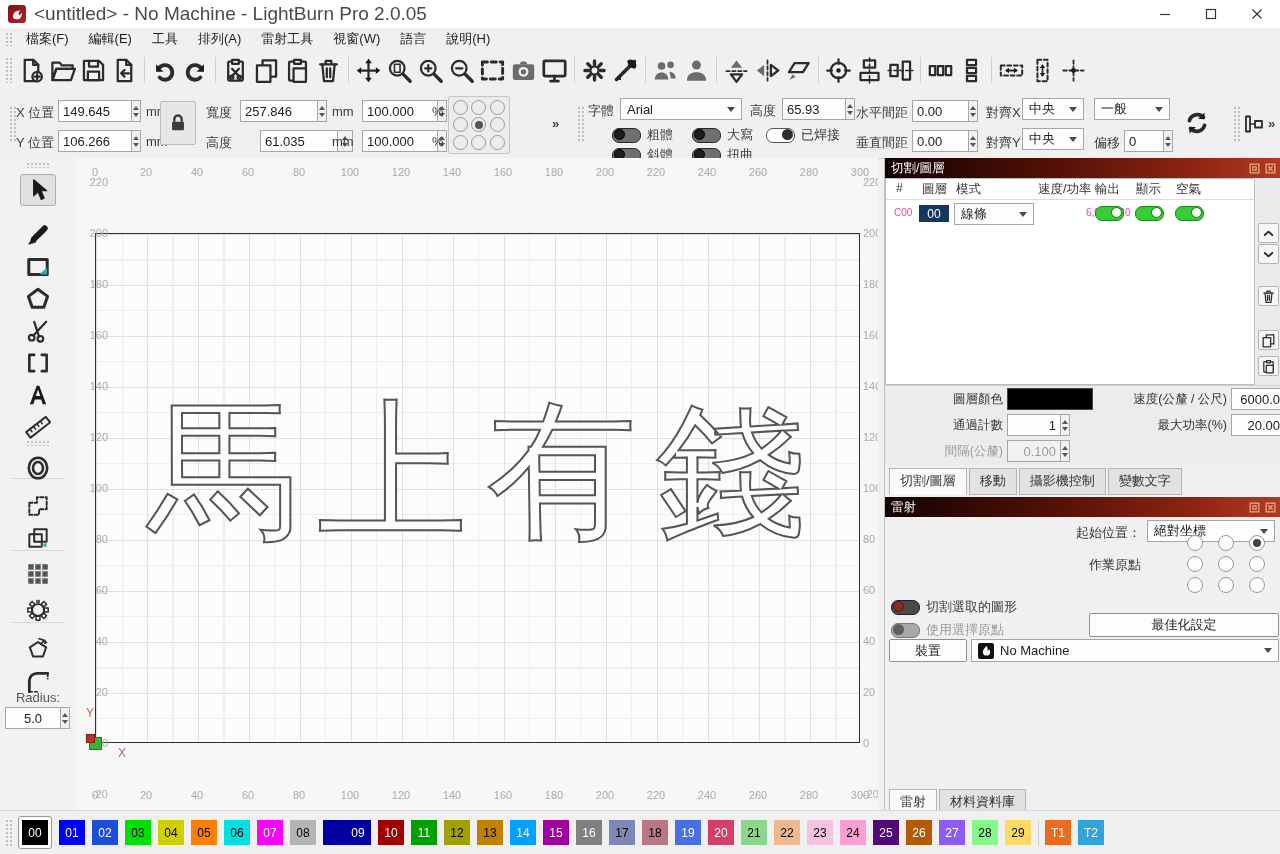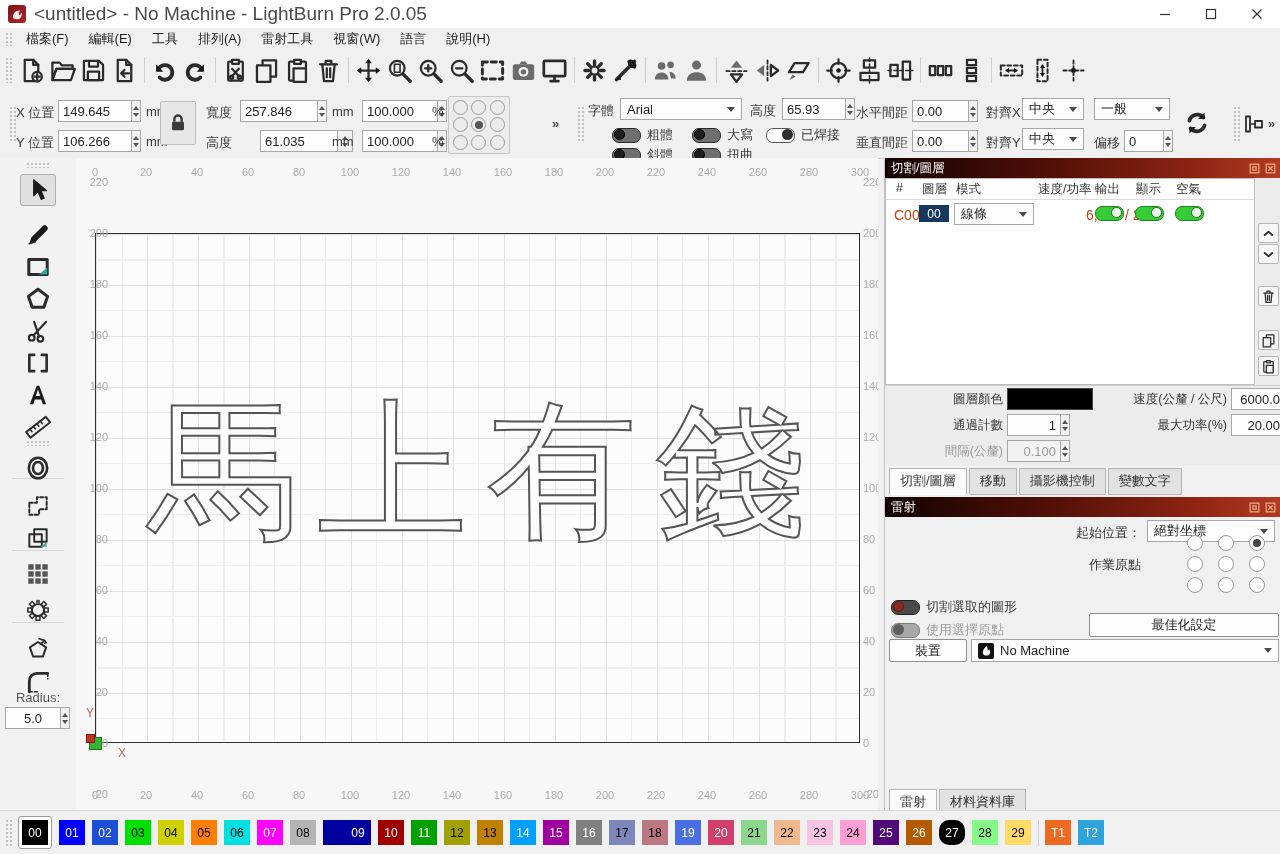--- a/index.html
+++ b/index.html
@@ -71,21 +71,21 @@
   #originG{position:absolute;left:13px;top:579px;width:11px;height:11px;background:#35b535;border:1px solid #1d7a1d;}
   #originR{position:absolute;left:10px;top:576px;width:7px;height:7px;background:#c03424;border:1px solid #801d10;}
   .axlabel{position:absolute;font-size:12px;color:#b06a5a;}
   
   #rightpanel{left:884px;top:158px;width:396px;height:652px;background:#f0f0f0;border-left:1px solid #c2c2c2;box-sizing:border-box;}
   .ptitle{position:absolute;left:0;width:396px;height:20px;background:linear-gradient(90deg,#120302 0%,#4f0f06 40%,#8e2412 78%,#b23b24 100%);color:#fff;font-size:12.5px;display:flex;align-items:center;padding-left:6px;box-sizing:border-box;}
   .ptitle .picons{margin-left:auto;margin-right:4px;display:flex;gap:3px;}
   .cuttable{position:absolute;left:0;top:20px;width:370px;height:207px;background:#fff;border:1px solid #bdbdbd;box-sizing:border-box;}
   .chead{position:absolute;top:2px;font-size:12.5px;color:#333;}
   .cheadline{position:absolute;left:0;top:20px;width:368px;height:1px;background:#dcdcdc;}
-  .cellL{position:absolute;font-size:14px;color:#c2410c;}
+  .cellL{position:absolute;font-size:10px;color:#ec4899;}
   #layerbadge{position:absolute;left:33px;top:26px;width:30px;height:17px;background:#15395e;color:#fff;display:flex;align-items:center;justify-content:center;font-size:12px;}
   #modedd{left:68px;top:24px;width:80px;}
   .sidecol{position:absolute;left:371px;top:20px;width:25px;height:207px;background:#ebebeb;}
   .sbtn{position:absolute;left:2px;width:21px;height:20px;background:#f6f6f6;border:1px solid #b5b5b5;border-radius:2px;display:flex;align-items:center;justify-content:center;padding:0;}
   #props{position:absolute;left:0;top:227px;width:396px;height:79px;background:#ececec;border-top:1px solid #cfcfcf;}
   .plabel{position:absolute;font-size:12.5px;color:#333;text-align:right;}
   .plabel.dis{color:#9a9a9a;}
   #colorswatch{position:absolute;left:122px;top:2px;width:84px;height:20px;background:#000;border:1px solid #444;}
   .tabsrow{position:absolute;display:flex;}
   .tab{border:1px solid #b5b5b5;background:#e2e2e2;padding:3px 10px 4px;font-size:13px;color:#333;margin-right:2px;}
@@ -945,20 +945,20 @@
       <div class="swatch" style="background:#7d87b9;color:#000000;">17</div>
       <div class="swatch" style="background:#bb7784;color:#000000;">18</div>
       <div class="swatch" style="background:#4a6fe3;color:#ffffff;">19</div>
       <div class="swatch" style="background:#d33f6a;color:#ffffff;">20</div>
       <div class="swatch" style="background:#8cd78c;color:#000000;">21</div>
       <div class="swatch" style="background:#f0b98d;color:#000000;">22</div>
       <div class="swatch" style="background:#f6c4e1;color:#000000;">23</div>
       <div class="swatch" style="background:#fa9ed4;color:#000000;">24</div>
       <div class="swatch" style="background:#500a78;color:#ffffff;text-align:center;">25</div>
       <div class="swatch" style="background:#b45a00;color:#ffffff;">26</div>
-      <div class="swatch" style="background:#000000;color:#ffffff;border-radius:10px;">27</div>
+      <div class="swatch" style="background:#8b5cf6;color:#ffffff;">27</div>
       <div class="swatch" style="background:#86fa88;color:#000000;">28</div>
       <div class="swatch" style="background:#ffdb66;color:#000000;">29</div>
       <span class="psep"></span>
       <div class="swatch" style="background:#ed6b21;color:#ffffff;">T1</div>
       <div class="swatch" style="background:#2ea3dc;color:#ffffff;">T2</div>
     </div>
 </div>
 
 </body></html>

